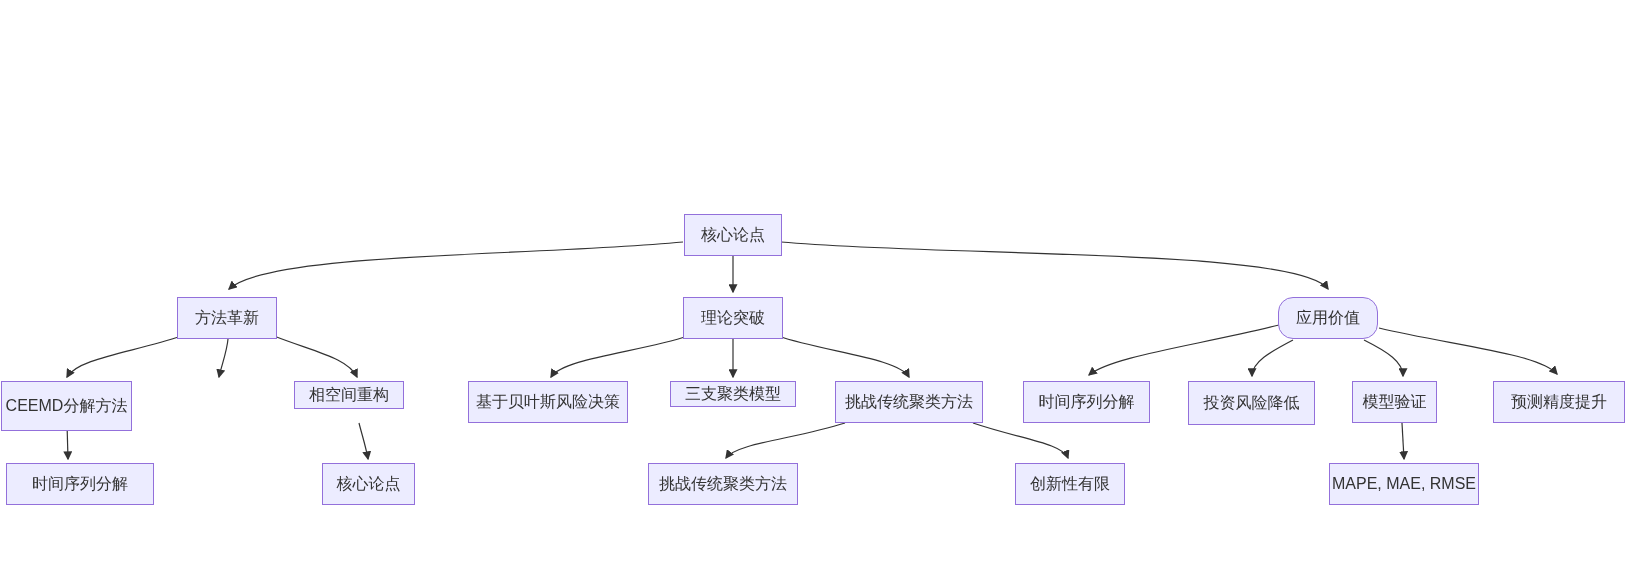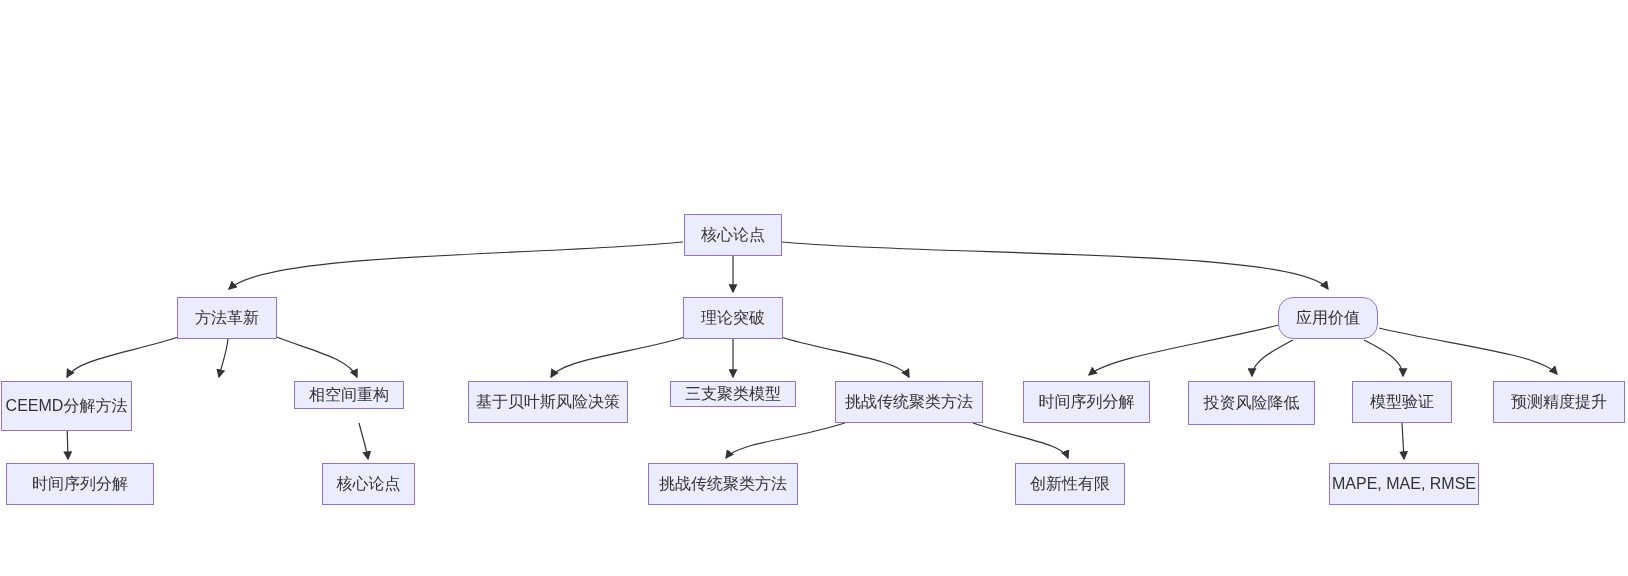--- a/index.html
+++ b/index.html
@@ -89,21 +89,21 @@
   <div class="node" style="left:468px; top:381px; width:160px; height:42px;">基于贝叶斯风险决策</div>
 
   <div class="node" style="left:670px; top:381px; width:126px; height:26px;">三支聚类模型</div>
 
   <div class="node" style="left:835px; top:381px; width:148px; height:42px;">挑战传统聚类方法</div>
 
   <div class="node" style="left:1023px; top:381px; width:127px; height:42px;">时间序列分解</div>
 
   <div class="node" style="left:1188px; top:381px; width:127px; height:44px;">投资风险降低</div>
 
-  <div class="node" style="left:1352px; top:381px; width:100px; height:42px;">模型验证</div>
+  <div class="node" style="left:1352px; top:381px; width:85px; height:42px;">模型验证</div>
 
   <div class="node" style="left:1493px; top:381px; width:132px; height:42px;">预测精度提升</div>
 
   <div class="node" style="left:6px; top:463px; width:148px; height:42px;">时间序列分解</div>
 
   <div class="node" style="left:322px; top:463px; width:93px; height:42px;">核心论点</div>
 
   <div class="node" style="left:648px; top:463px; width:150px; height:42px;">挑战传统聚类方法</div>
 
   <div class="node" style="left:1015px; top:463px; width:110px; height:42px;">创新性有限</div>

